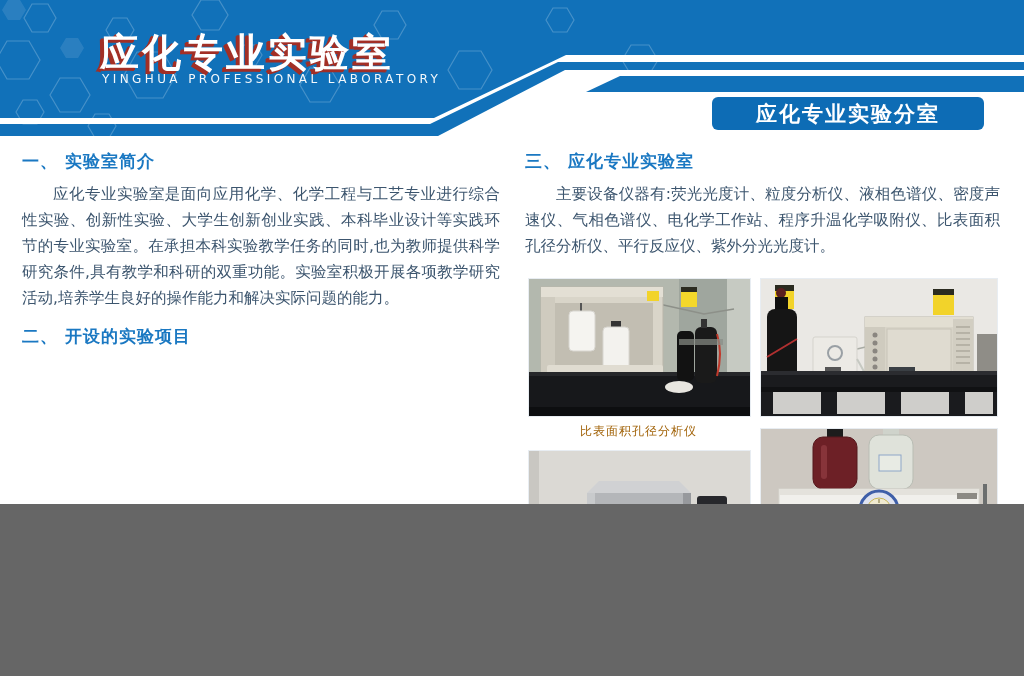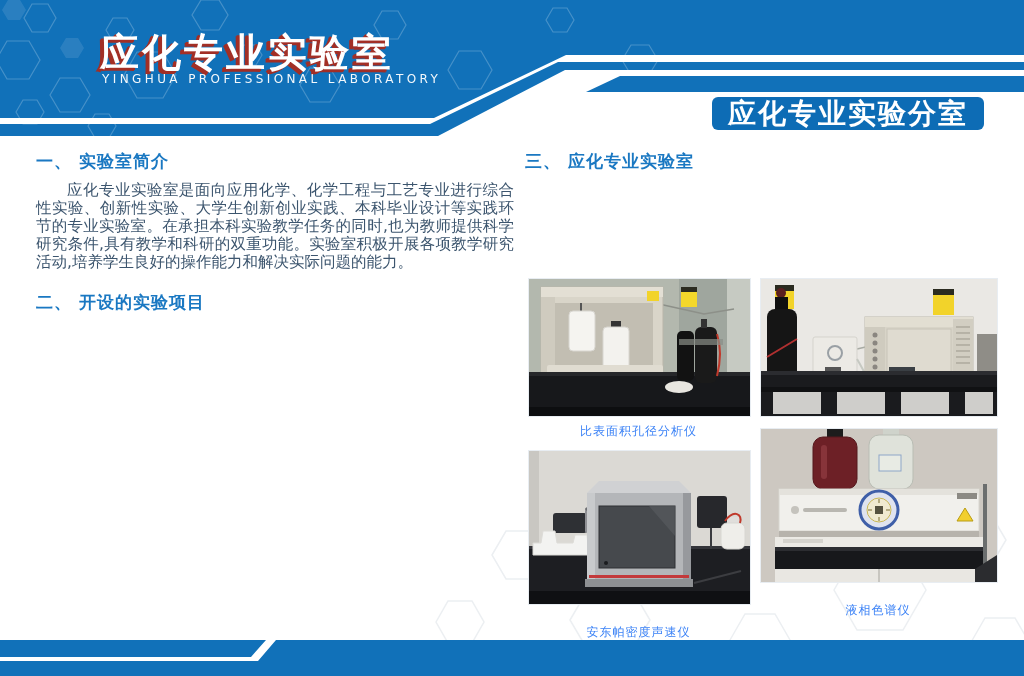--- a/index.html
+++ b/index.html
@@ -1,41 +1,41 @@
 <!DOCTYPE html>
 <html><head>
 <meta charset="utf-8">
 <style>
   html,body{margin:0;padding:0;background:#666;}
-  .page{position:relative;width:1024px;height:676px;background:#ffffff;overflow:hidden;
+  .page{position:relative;width:1024px;height:504px;background:#ffffff;overflow:hidden;
         font-family:"DejaVu Sans","Liberation Sans",sans-serif;}
   svg{display:block;}
   .abs{position:absolute;}
 
   
   .title{position:absolute;left:100px;top:26px;font-size:39px;font-weight:bold;color:#ffffff;
          letter-spacing:3px;text-shadow:-3px 2px 0 #a22f26,-4px 3px 0 #a22f26;white-space:nowrap;}
   .subtitle{position:absolute;left:102px;top:72px;font-size:12px;color:rgba(255,255,255,.95);
             letter-spacing:3.4px;white-space:nowrap;}
   .banner{position:absolute;left:712px;top:97px;width:272px;height:33px;border-radius:6px;
-          background:#0d6cb5;color:#fff;font-size:28px;font-weight:bold;letter-spacing:2px;
+          background:#0d6cb5;color:#fff;font-size:21px;font-weight:bold;letter-spacing:2px;
           display:flex;align-items:center;justify-content:center;}
 
   
   .col{position:absolute;top:150px;}
-  .col-left{left:36px;width:478px;}
+  .col-left{left:22px;width:478px;}
   .col-right{left:525px;width:475px;}
   .sec-h{font-size:17px;font-weight:bold;color:#1a78c2;letter-spacing:1px;margin:0 0 8px 0;}
-  .sec-h.second{margin-top:20px;}
-  .para{font-size:15.5px;line-height:18px;color:#3c556e;text-align:justify;text-indent:2em;
+  .sec-h.second{margin-top:14px;}
+  .para{font-size:15.5px;line-height:26px;color:#3c556e;text-align:justify;text-indent:2em;
         margin:0 0 10px 0;}
 
   
   figure{position:absolute;margin:0;}
-  figcaption{font-size:12px;color:#3b82f6;text-align:center;margin-top:6px;letter-spacing:1px;}
+  figcaption{font-size:12px;color:#a16207;text-align:center;margin-top:6px;letter-spacing:1px;}
   .row2 figcaption{margin-top:19px;font-family:Liberation Serif, serif;}
   .photo-frame{border:1px solid #e8edf2;}
 
   .footer{position:absolute;left:0;top:640px;width:1024px;height:36px;}
   .hex-bg{position:absolute;left:0;top:0;width:1024px;height:676px;pointer-events:none;}
   .content-layer{position:relative;z-index:2;}
 </style>
 </head>
 <body>
 
@@ -93,20 +93,21 @@
     </div>
 
     <div class="col col-left">
       <h2 class="sec-h">一、 实验室简介</h2>
       <p class="para">应化专业实验室是面向应用化学、化学工程与工艺专业进行综合性实验、创新性实验、大学生创新创业实践、本科毕业设计等实践环节的专业实验室。在承担本科实验教学任务的同时,也为教师提供科学研究条件,具有教学和科研的双重功能。实验室积极开展各项教学研究活动,培养学生良好的操作能力和解决实际问题的能力。</p>
       <h2 class="sec-h second">二、 开设的实验项目</h2>
     </div>
 
     <div class="col col-right">
       <h2 class="sec-h">三、 应化专业实验室</h2>
+      <p class="para">主要设备仪器有:荧光光度计、粒度分析仪、液相色谱仪、密度声速仪、气相色谱仪、电化学工作站、程序升温化学吸附仪、比表面积孔径分析仪、平行反应仪、紫外分光光度计。</p>
     </div>
 
     <figure style="left:528px;top:278px;width:221px;">
       <svg class="photo-frame" width="221" height="137" viewBox="0 0 221 137">
         <rect width="221" height="137" fill="#b3b8ae"></rect>
         <rect x="150" y="0" width="48" height="137" fill="#9fa69e"></rect>
         <rect x="198" y="0" width="23" height="137" fill="#c6cac2"></rect>
         <rect x="152" y="8" width="16" height="20" fill="#f4d82b"></rect>
         <rect x="152" y="8" width="16" height="5" fill="#2b2b20"></rect>
         <polyline points="130,25 175,35 205,30" fill="none" stroke="#8d9089" stroke-width="1.5"></polyline>

